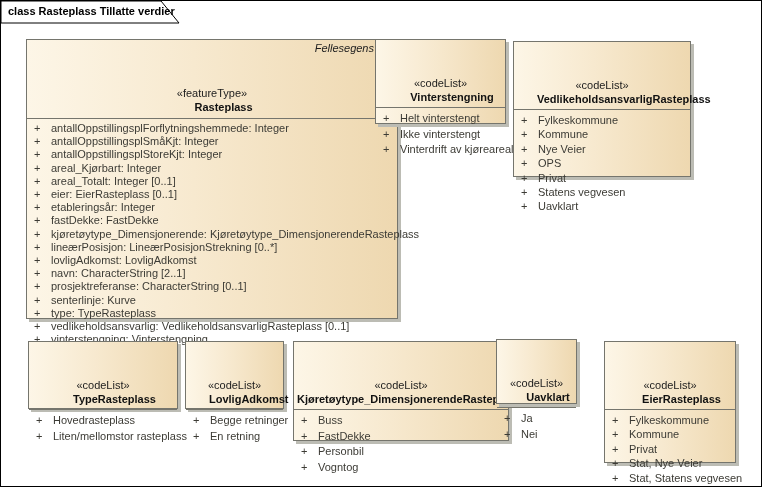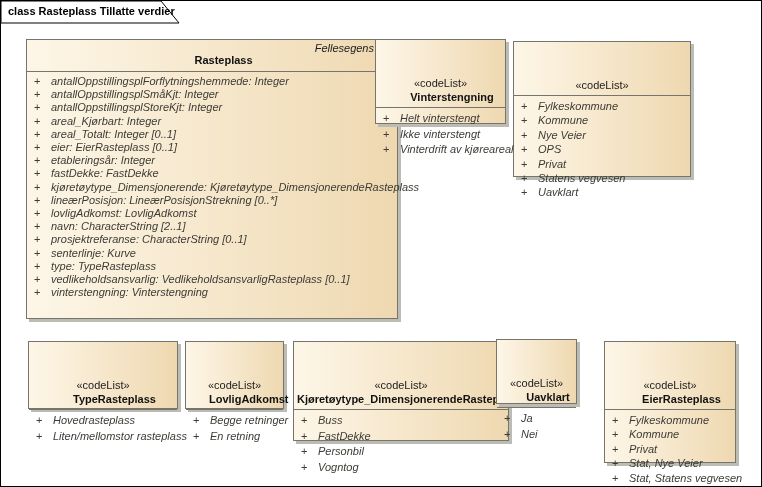--- a/index.html
+++ b/index.html
@@ -28,21 +28,21 @@
     box-sizing:border-box;
   }
   .box-header { text-align:center; padding-top:3px; }
   .stereotype { font-size:11px; line-height:14px; color:#1c1c1c;margin-top:33px; }
   .box-name  { font-size:11px; font-weight:bold; line-height:14px; color:#111;padding-left:23px; }
   .box-name.clip { text-align:left; padding-left:3px; white-space:nowrap; overflow:hidden; }
   .sep { border-top:1px solid #75756d; margin-top:3px; }
   .rows { padding-top:3px; }
   .row { display:flex; font-size:11px; line-height:15.5px; color:#3c3b35; }
   .row .plus { width:17px; padding-left:7px; flex:none; }
-  .row .lbl { white-space:nowrap;font-style:italic; }
+  .row .lbl { white-space:nowrap; }
   
   #rasteplass-box .box-header { padding-top:13px; }
   #rasteplass-box .sep { margin-top:4px; }
   #rasteplass-box .row { line-height:13.2px; }
   #context-label {
     position:absolute; top:2px; right:23px;
     font-size:11px; font-style:italic; color:#1c1c1c; white-space:nowrap;text-align:center;
   }
   
   #rasteplass-box { left:25px; top:38px;  width:372px; height:280px; z-index:1; }
@@ -63,20 +63,21 @@
   <div id="frame-tab">
     <svg width="190" height="23">
       <polygon points="0,0 160,0 178,22 0,22" fill="#ffffff" stroke="#000000" stroke-width="1"></polygon>
     </svg>
     <span class="tab-text">class Rasteplass Tillatte verdier</span>
   </div>
 
   <div class="uml-box" id="rasteplass-box">
     <span id="context-label">Fellesegens</span>
     <div class="box-header">
+      <div class="stereotype">«featureType»</div>
       <div class="box-name">Rasteplass</div>
     </div>
     <div class="sep"></div>
     <div class="rows">
 
         <div class="row">
           <span class="plus">+</span>
           <span class="lbl">antallOppstillingsplForflytningshemmede: Integer</span>
         </div>
 
@@ -183,20 +184,21 @@
         <div class="row">
           <span class="plus">+</span>
           <span class="lbl">Vinterdrift av kjøreareal</span>
         </div>
       </div>
   </div>
 
   <div class="uml-box" id="vedlikehold-box">
     <div class="box-header">
       <div class="stereotype">«codeList»</div>
+      <div class="box-name">VedlikeholdsansvarligRasteplass</div>
     </div>
     <div class="sep"></div>
     <div class="rows">
 
         <div class="row">
           <span class="plus">+</span>
           <span class="lbl">Fylkeskommune</span>
         </div>
 
         <div class="row">

